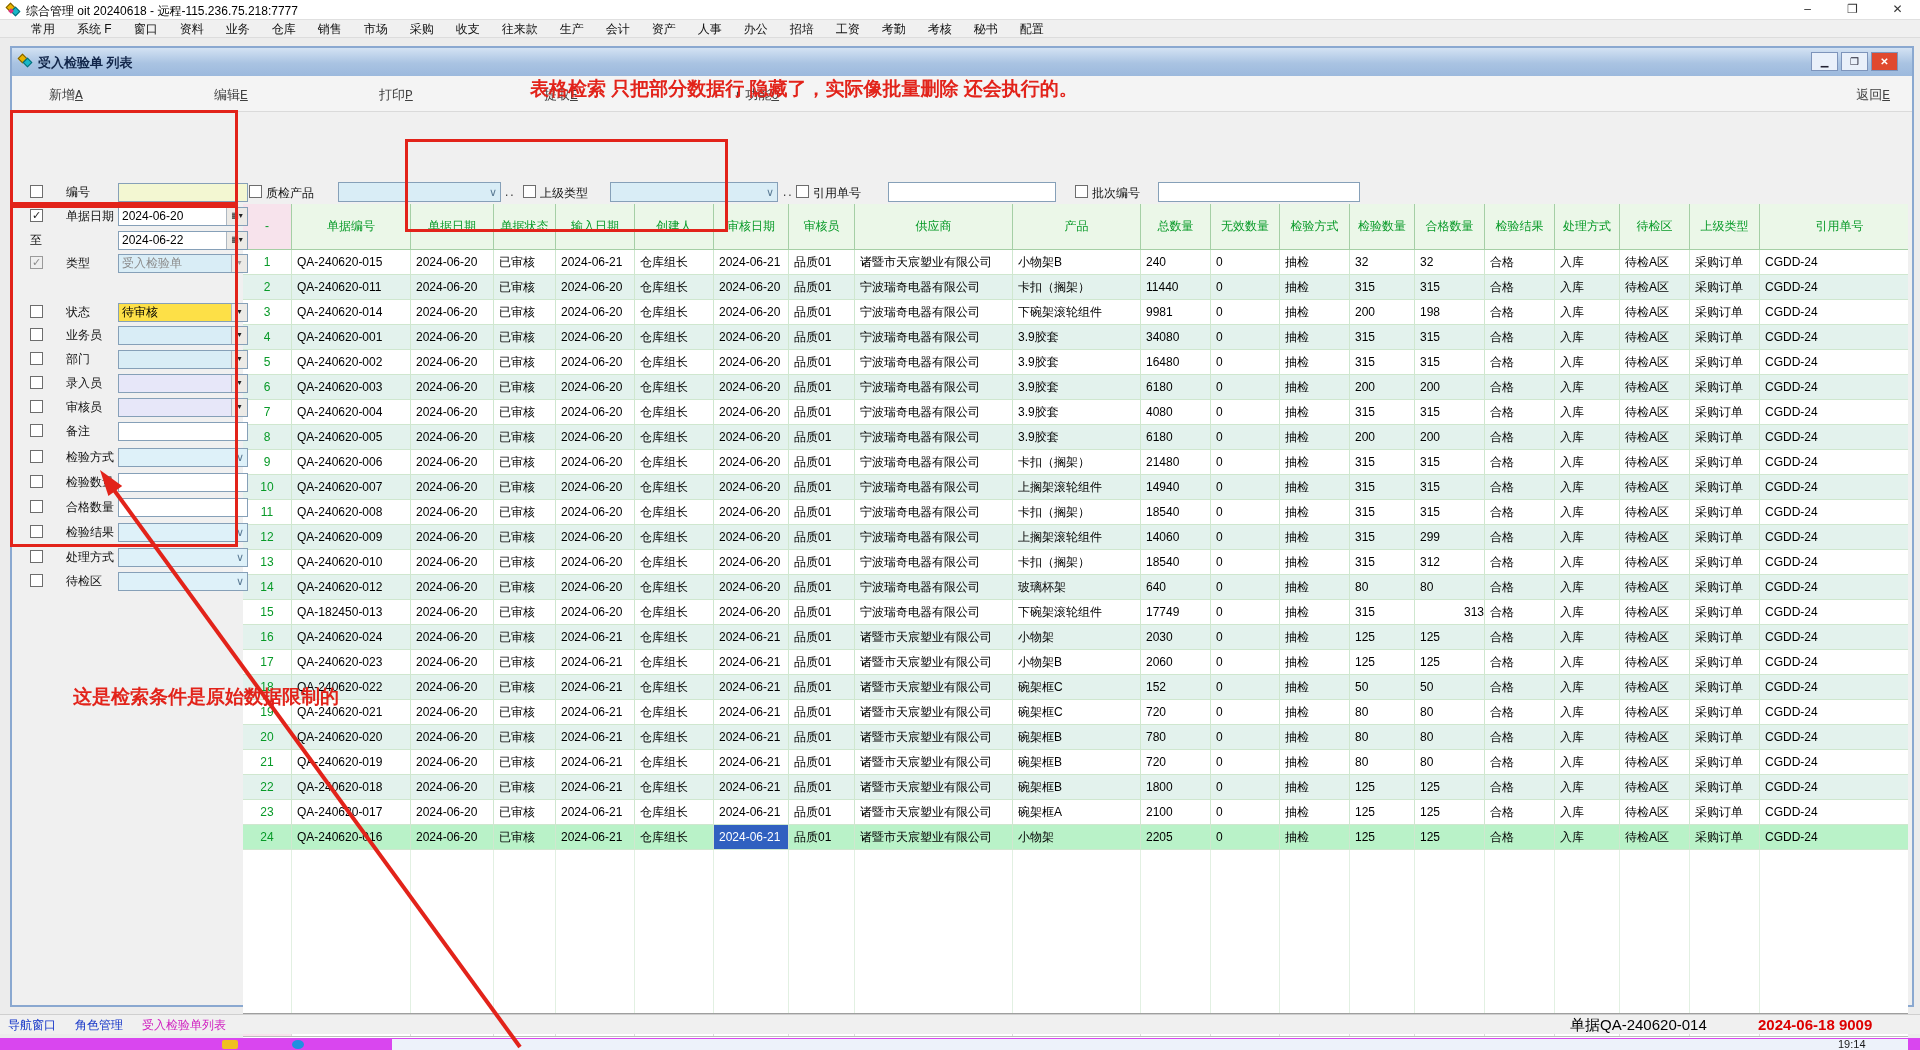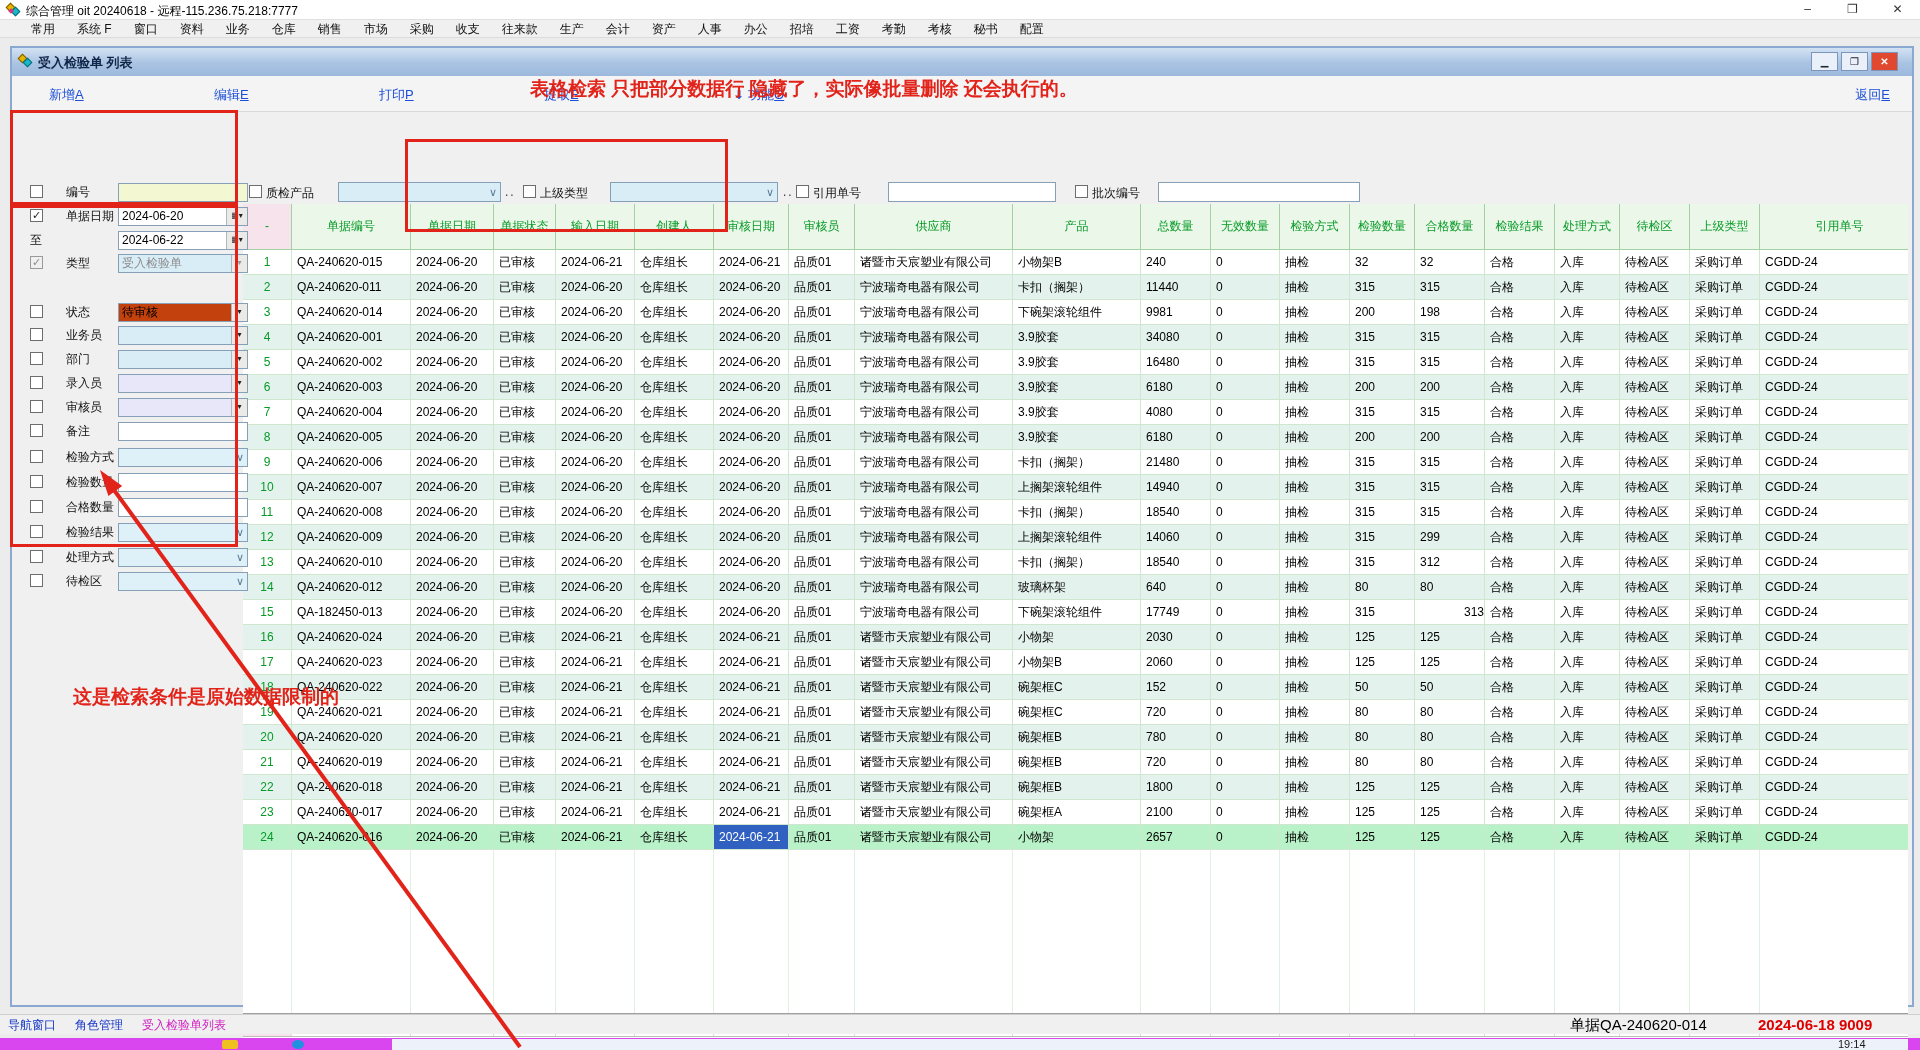--- a/index.html
+++ b/index.html
@@ -19,21 +19,21 @@
 
   
   .mdi { position:absolute; left:10px; top:46px; width:1904px; height:961px; border:2px solid #8aa8d0; background:#f0f0f0; }
   .mdi-titlebar { position:absolute; left:0; top:0; width:1900px; height:28px;
     background:linear-gradient(180deg,#d3e2f3 0%,#a9c3e2 55%,#9cb9dd 100%); }
   .mdi-title { position:absolute; left:26px; top:6px; font-size:13px; font-weight:bold; color:#12264a; }
   .mdi-btns { position:absolute; right:14px; top:4px; display:flex; gap:3px; }
   .mdi-btn { width:27px; height:19px; background:#e9f0fa; border:1px solid #7d94bb; font-size:10px; line-height:17px; text-align:center; color:#223; }
   .mdi-btn.close { background:#e0492f; color:#fff; font-weight:bold; }
   .toolbar { position:absolute; left:0; top:28px; width:1900px; height:36px; background:#f4f4f4; border-bottom:1px solid #dadada; }
-  .tool-link { position:absolute; top:10px; color:#1d4ed8; font-size:13px; white-space:nowrap; }
+  .tool-link { position:absolute; top:10px; color:#404040; font-size:13px; white-space:nowrap;font-family:Liberation Mono, monospace; }
   .tool-link u { text-decoration:underline; }
   .client { position:absolute; left:0; top:64px; width:1900px; height:893px; background:#f0f0f0; }
 
   
   .side-row { position:absolute; height:20px; }
   .cbx { position:absolute; width:13px; height:13px; border:1px solid #6d6d6d; background:#fff; font-size:11px; line-height:11px; text-align:center; color:#222; }
   .cbx.dis { background:#efefef; color:#8a8a8a; border-color:#9a9a9a; }
   .side-label { position:absolute; left:36px; top:1px; font-size:12px; color:#111; white-space:nowrap; }
   .side-field { position:absolute; left:88px; width:130px; height:19px; border:1px solid #86a0b8; background:#fff; font-size:12px; line-height:17px; padding-left:3px; white-space:nowrap; overflow:hidden; }
   .fld-btn { position:absolute; right:0; top:0; width:21px; height:17px; background:#eceae6; border-left:1px solid #aeb8c2; text-align:center; font-size:8px; line-height:16px; color:#222; }
@@ -662,21 +662,21 @@
             <span class="c num" style="width: 49px;">24</span>
             <span class="c" style="width: 119px;">QA-240620-016</span>
             <span class="c" style="width: 83px;">2024-06-20</span>
             <span class="c" style="width: 62px;">已审核</span>
             <span class="c" style="width: 79px;">2024-06-21</span>
             <span class="c" style="width: 79px;">仓库组长</span>
             <span class="c cell-selected" style="width: 75px;">2024-06-21</span>
             <span class="c" style="width: 66px;">品质01</span>
             <span class="c" style="width: 158px;">诸暨市天宸塑业有限公司</span>
             <span class="c" style="width: 128px;">小物架</span>
-            <span class="c" style="width: 70px;">2657</span>
+            <span class="c" style="width: 70px;">2205</span>
             <span class="c" style="width: 69px;">0</span>
             <span class="c" style="width: 70px;">抽检</span>
             <span class="c" style="width: 65px;">125</span>
             <span class="c" style="width: 70px;">125</span>
             <span class="c" style="width: 70px;">合格</span>
             <span class="c" style="width: 65px;">入库</span>
             <span class="c" style="width: 70px;">待检A区</span>
             <span class="c" style="width: 70px;">采购订单</span>
             <span class="c" style="width: 160px;">CGDD-24</span>
           </div>
@@ -746,21 +746,21 @@
           <span class="side-field" style="background: rgb(255, 255, 255);"><span>2024-06-22</span><span class="fld-btn">▦▾</span></span>
         </div>
         <div class="side-row" style="left: 18px; top: 142px; width: 212px;">
           <span class="cbx dis" style="left: 0px; top: 2px;">✓</span>
           <span class="side-label">类型</span>
           <span class="side-field" style="background: rgb(217, 237, 246);"><span class="gray-text">受入检验单</span><span class="fld-btn-sm" style="color: rgb(153, 153, 153);">▼</span></span>
         </div>
         <div class="side-row" style="left: 18px; top: 191px; width: 212px;">
           <span class="cbx" style="left: 0px; top: 2px;"></span>
           <span class="side-label">状态</span>
-          <span class="side-field" style="background: #c2410c;"><span>待审核</span><span class="fld-btn-sm">▼</span></span>
+          <span class="side-field" style="background: #fde047;"><span>待审核</span><span class="fld-btn-sm">▼</span></span>
         </div>
         <div class="side-row" style="left: 18px; top: 214px; width: 212px;">
           <span class="cbx" style="left: 0px; top: 2px;"></span>
           <span class="side-label">业务员</span>
           <span class="side-field" style="background: rgb(217, 237, 246);"><span></span><span class="fld-btn-sm">▼</span></span>
         </div>
         <div class="side-row" style="left: 18px; top: 238px; width: 212px;">
           <span class="cbx" style="left: 0px; top: 2px;"></span>
           <span class="side-label">部门</span>
           <span class="side-field" style="background: rgb(217, 237, 246);"><span></span><span class="fld-btn-sm">▼</span></span>

